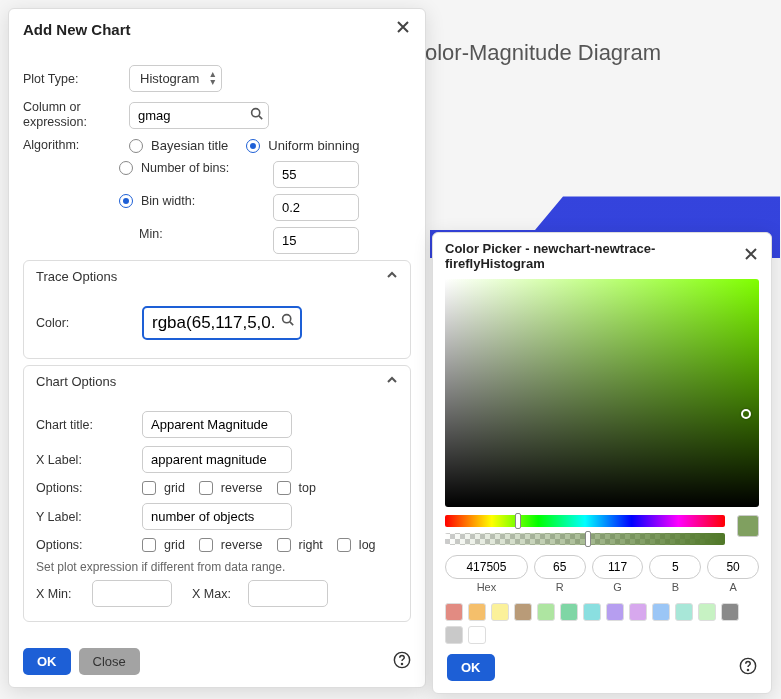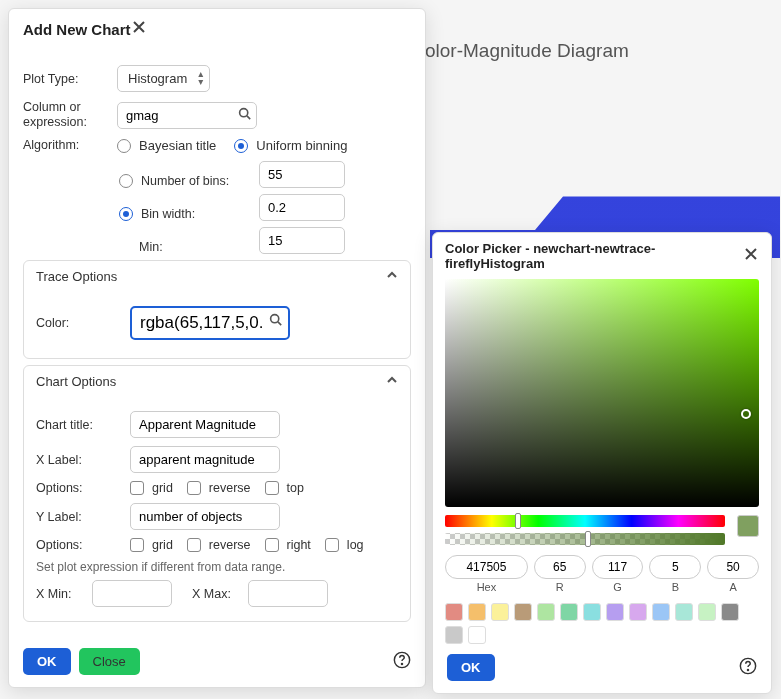--- a/index.html
+++ b/index.html
@@ -1,64 +1,64 @@
 <!DOCTYPE html>
 <html><head>
 <meta charset="utf-8">
 <style>
   * { box-sizing: border-box; font-family: -apple-system, BlinkMacSystemFont, "Segoe UI", Arial, sans-serif; }
   body { margin: 0; width: 781px; height: 699px; background: #f5f5f5; position: relative; overflow: hidden; }
-  .bg-title { position: absolute; left: 425px; top: 40px; font-size: 19px; color: #555; text-align: right; }
+  .bg-title { position: absolute; left: 425px; top: 40px; font-size: 22px; color: #555; text-align: right; }
   .noise { position: absolute; left: 430px; top: 188px; width: 350px; height: 140px; background:
     linear-gradient(90deg, #2a3adb 40%, #2a3adb 100%);
     clip-path: polygon(38% 6%, 100% 6%, 100% 50%, 0 50%, 0 30%, 30% 30%);
     opacity: .95;
   }
   .dialog {
     position: absolute; background: #fff; border: 1px solid #ddd; border-radius: 6px;
     box-shadow: 0 4px 20px rgba(0,0,0,.12);
   }
   .dlg-main { left: 8px; top: 8px; width: 418px; height: 680px; display:flex; flex-direction:column; }
   .dlg-color { left: 432px; top: 232px; width: 340px; height: 462px; display:flex; flex-direction:column; }
-  .dlg-header { display:flex; align-items:center; justify-content:flex-start; padding: 10px 14px; }
+  .dlg-header { display:flex; align-items:center; justify-content:space-between; padding: 10px 14px; }
   .dlg-title { font-weight:600; font-size:15px; color:#222; }
   .dlg-title.sm { font-size:13px; font-weight:600; }
   .close-x svg { width:16px; height:16px; stroke:#444; stroke-width:2; }
   .body { padding: 8px 14px 0 14px; flex:1; overflow:auto; font-size:13px; color:#333; }
-  .row { display:flex; align-items:center; margin: 8px 0; gap:8px; }
+  .row { display:flex; align-items:center; margin: 8px 0; gap:20px; }
   .lbl { width: 86px; font-size:12.5px; color:#333; }
   .select { border:1px solid #ccc; border-radius:5px; padding:5px 22px 5px 10px; font-size:13px; position:relative; background:#fff; }
   .updown { position:absolute; right:6px; top:4px; font-size:10px; line-height:8px; color:#666; }
   .input { border:1px solid #ccc; border-radius:5px; padding:5px 8px; font-size:13px; background:#fff; }
   .input.search { width:140px; padding-right:24px; }
   .mag { position:relative; }
   .mag .icon { position:absolute; right:6px; top:5px; }
   .icon svg { width:13px; height:13px; stroke:#555; fill:none; stroke-width:2; }
   .radio, .check { width:14px; height:14px; border:1.5px solid #888; border-radius:50%; display:inline-block; position:relative; margin-right:4px; vertical-align:middle; }
   .check { border-radius:3px; }
   .radio.sel { border-color:#1d5fd6; }
   .radio.sel::after { content:""; position:absolute; left:3px; top:3px; width:6px; height:6px; background:#1d5fd6; border-radius:50%; }
   .opt-block { margin-left: 96px; }
-  .subrow { display:flex; align-items:flex-end; gap:0; margin:6px 0; }
+  .subrow { display:flex; align-items:flex-start; gap:14px; margin:6px 0; }
   .sublbl { width:110px; font-size:12.5px; }
   .numf { width:86px; }
   .panel { border:1px solid #ddd; border-radius:6px; margin: 6px 0; }
   .panel-h { display:flex; justify-content:space-between; align-items:center; padding:8px 12px; font-size:13px; }
   .chev svg { width:12px; height:12px; stroke:#555; stroke-width:2; fill:none; }
   .panel-b { padding: 6px 12px 10px 12px; }
   .color-in { width:160px; border:2px solid #1d5fd6; border-radius:5px; padding:5px 24px 5px 8px; font-size:17px; }
   .hint { font-size:12px; color:#666; margin:4px 0 6px; }
   .minmax { display:flex; align-items:center; gap:6px; margin:4px 0; }
   .minmax .l2 { width:50px; font-size:12.5px; }
   .minmax .input { width:80px; }
   .footer { display:flex; align-items:center; justify-content:space-between; padding:10px 14px 12px; }
   .btns { display:flex; gap:8px; }
   .btn { border-radius:5px; padding:6px 14px; font-size:13px; cursor:pointer; border:none; }
   .btn-primary { background:#1d5fd6; color:#fff; font-weight:600; }
-  .btn-soft { background:#22c55e; color:#333; }
+  .btn-soft { background:#a3a3a3; color:#333; }
   .help svg { width:18px; height:18px; stroke:#333; fill:none; stroke-width:1.6; }
   .checks { display:flex; gap:14px; align-items:center; font-size:12.5px; }
   .cklabel { display:flex; align-items:center; gap:4px; }
 
   
   .satval { margin:0 12px; height:236px; border-radius:3px; position:relative;
     background: linear-gradient(to top, #000, transparent),
                 linear-gradient(to right, #fff, hsl(90,100%,50%)); }
   .sv-handle { position:absolute; width:10px; height:10px; border:2px solid #fff; border-radius:50%; right:8px; top:130px; box-shadow:0 0 2px rgba(0,0,0,.6); }
   .hue { margin:8px 12px 0; height:12px; border-radius:2px; position:relative;

